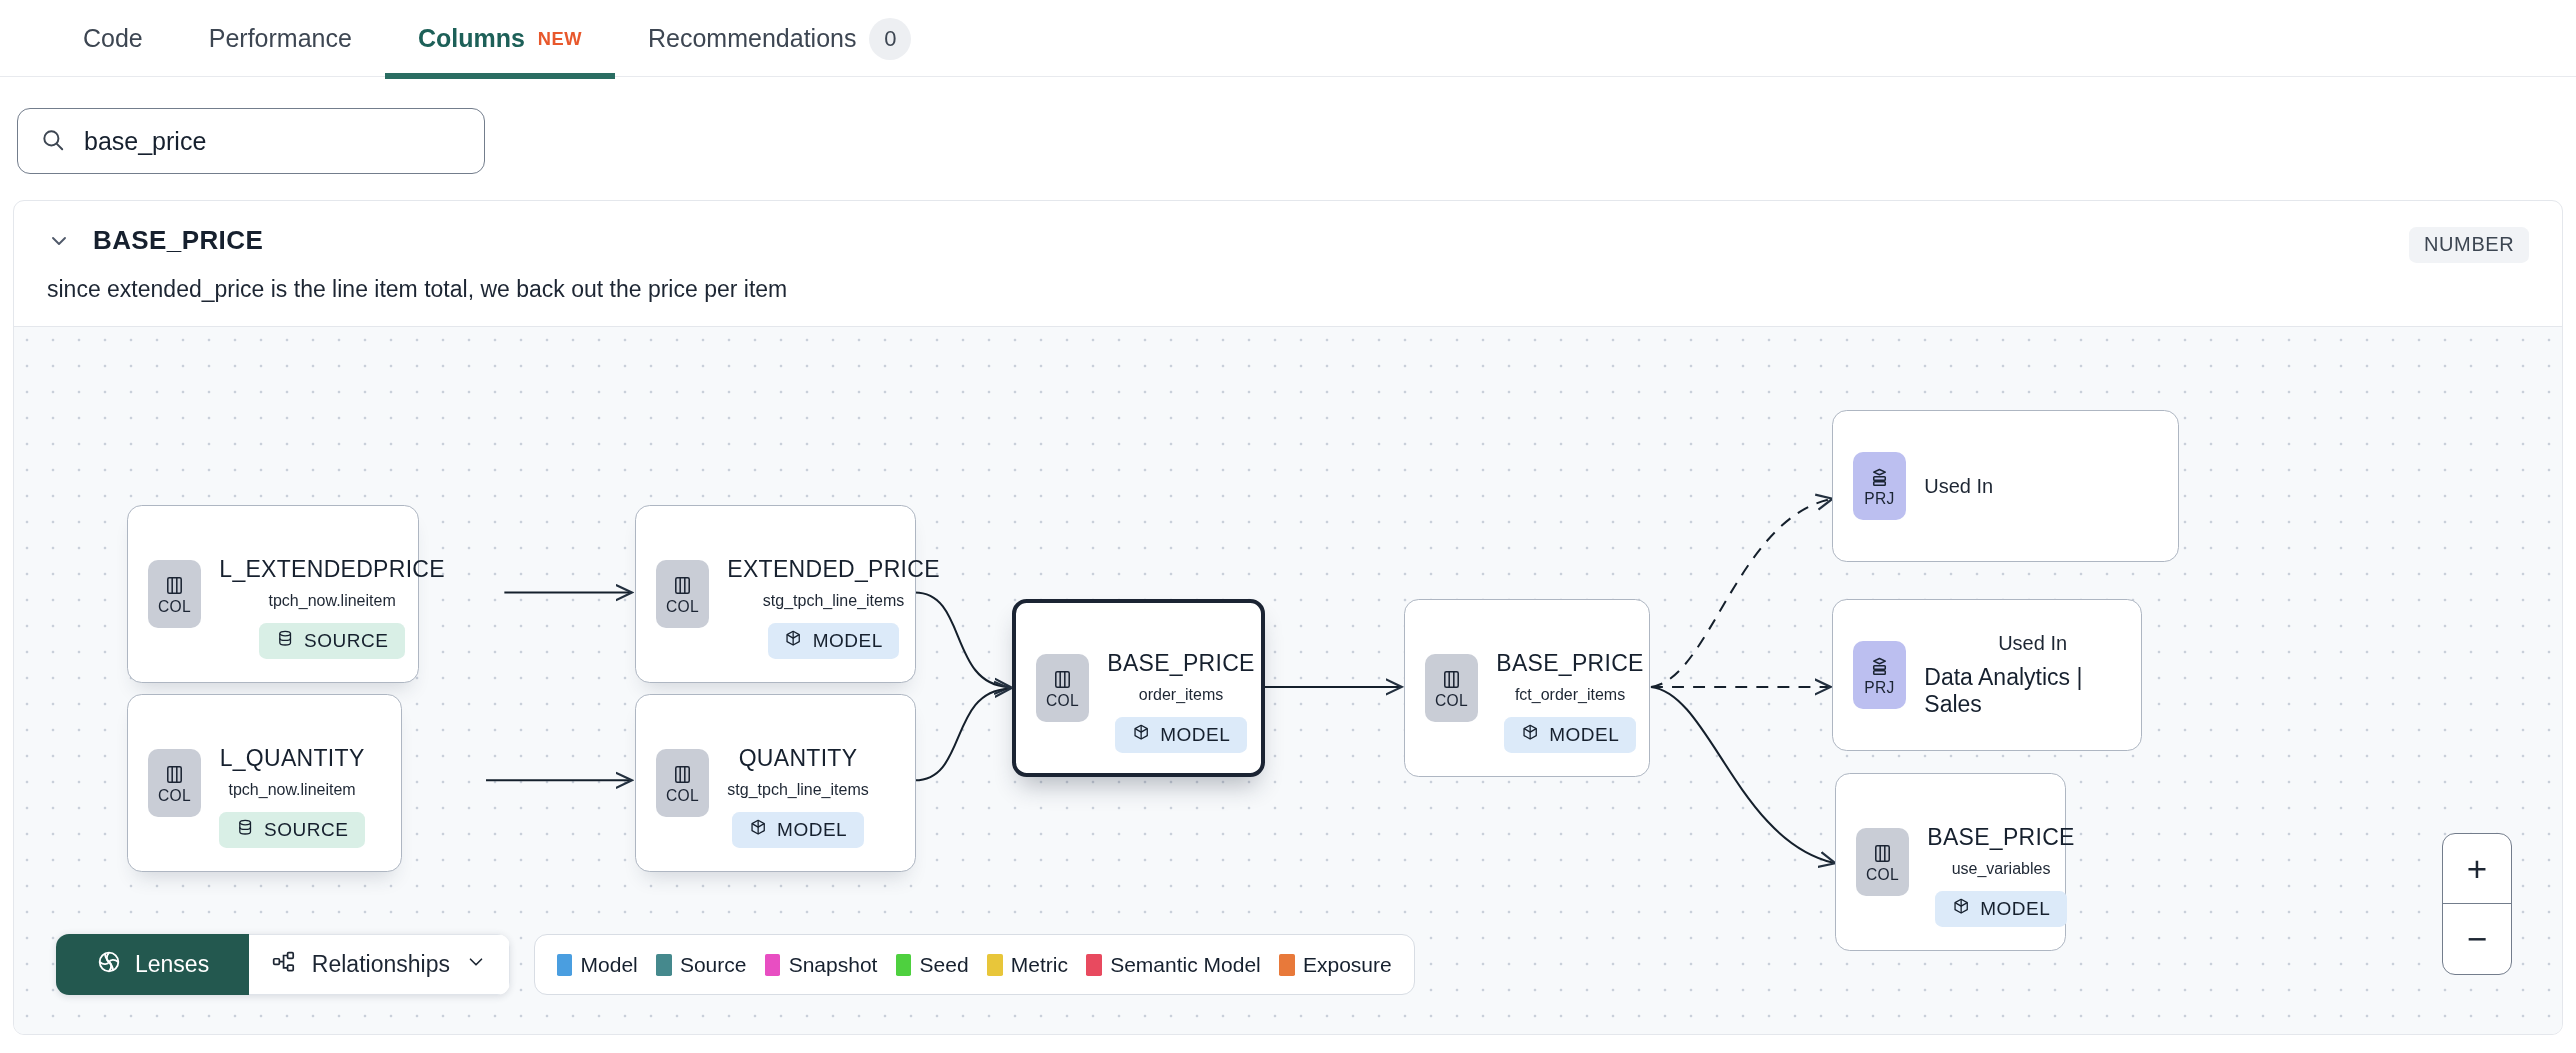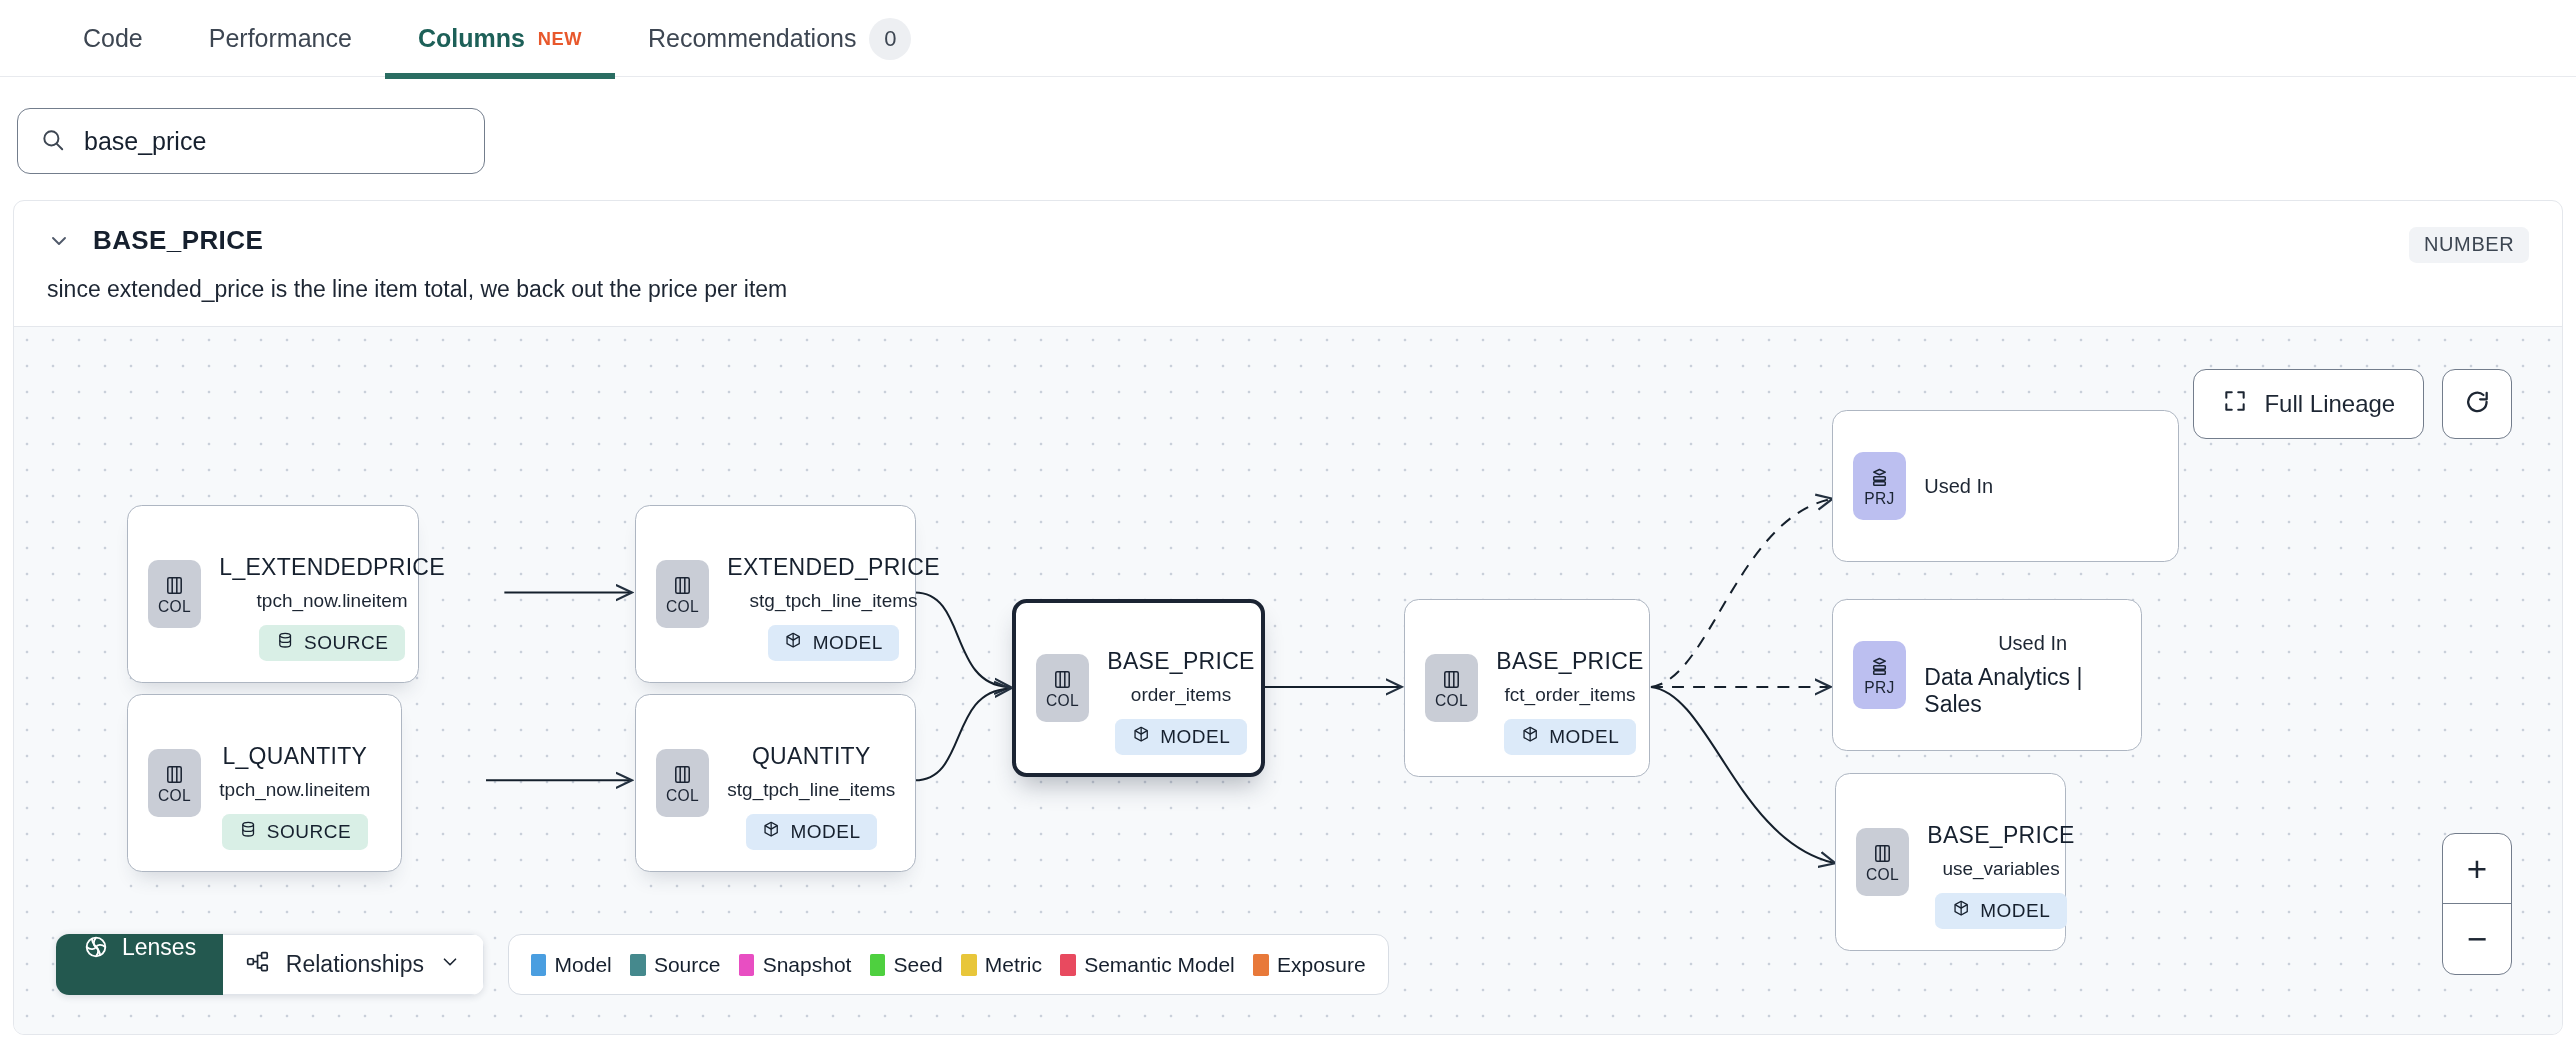--- a/index.html
+++ b/index.html
@@ -180,21 +180,21 @@
   }
   .node-name {
     font-size: 23px;
     color: #16202e;
     text-align: center;
     letter-spacing: 0.3px;
     margin-bottom: 7.3px;
     margin-top: 27px;
   }
   .node-sub {
-    font-size: 19px;
+    font-size: 16px;
     color: #1d2633;
   }
   .kind-pill {
     margin-top: 11px;
     align-self: center;
     display: inline-flex; align-items: center; gap: 10px;
     padding: 6.4px 16.5px;
     border-radius: 7.3px;
     font-size: 19px;
     letter-spacing: 0.5px;
@@ -263,22 +263,22 @@
   }
   .lens-group {
     display: flex;
     border-radius: 13px;
     overflow: hidden;
     box-shadow: 0 1.8px 7.3px rgba(40,50,70,.14);
   }
   .lenses-btn {
     background: #23584f;
     color: #fff;
-    display: flex; gap: 13px;
-    padding: 0 27px;
+    display: flex; align-items: center; gap: 13px;
+    padding: 0 40px;
     height: 61px;
     font-size: 23px;
     cursor: pointer;
   }
   .rel-btn {
     background: #fff;
     border: 1.8px solid #e0e4ea;
     border-left: none;
     display: flex; align-items: center; gap: 14.7px;
     padding: 0 22px;
@@ -568,41 +568,20 @@
             </svg>
           <span class="chiplabel">PRJ</span>
         </div>
         <div class="node-body">
           <div class="ui-label">Used In</div>
           <div class="ui-value">Data Analytics | Sales</div>
         </div>
       </div>
     </div>
 
-    <div class="ctrl-row">
-      <div class="btn-full">
-        <span>
-          <svg width="26" height="26" viewBox="0 0 24 24" fill="none" stroke="#1d2633" stroke-width="1.9" stroke-linecap="round" stroke-linejoin="round">
-            <polyline points="4 9 4 4 9 4"></polyline>
-              <polyline points="15 4 20 4 20 9"></polyline>
-              <polyline points="20 15 20 20 15 20"></polyline>
-              <polyline points="9 20 4 20 4 15"></polyline>
-          </svg>
-        </span>
-        <span>Full Lineage</span>
-      </div>
-      <div class="btn-icon-sq">
-        <span>
-          <svg width="29" height="29" viewBox="0 0 24 24" fill="none" stroke="#1d2633" stroke-width="1.9" stroke-linecap="round" stroke-linejoin="round">
-            <path d="M19.5 11.5 a7.6 7.6 0 1 1 -2.6 -5.7"></path>
-              <polyline points="19.6 4 19.6 9.4 14.2 9.4"></polyline>
-          </svg>
-        </span>
-      </div>
-    </div>
 
     <div class="zoomctrl">
       <div>+</div>
       <div>−</div>
     </div>
 
     <div class="bottombar">
       <div class="lens-group">
         <div class="lenses-btn">
           <span>

